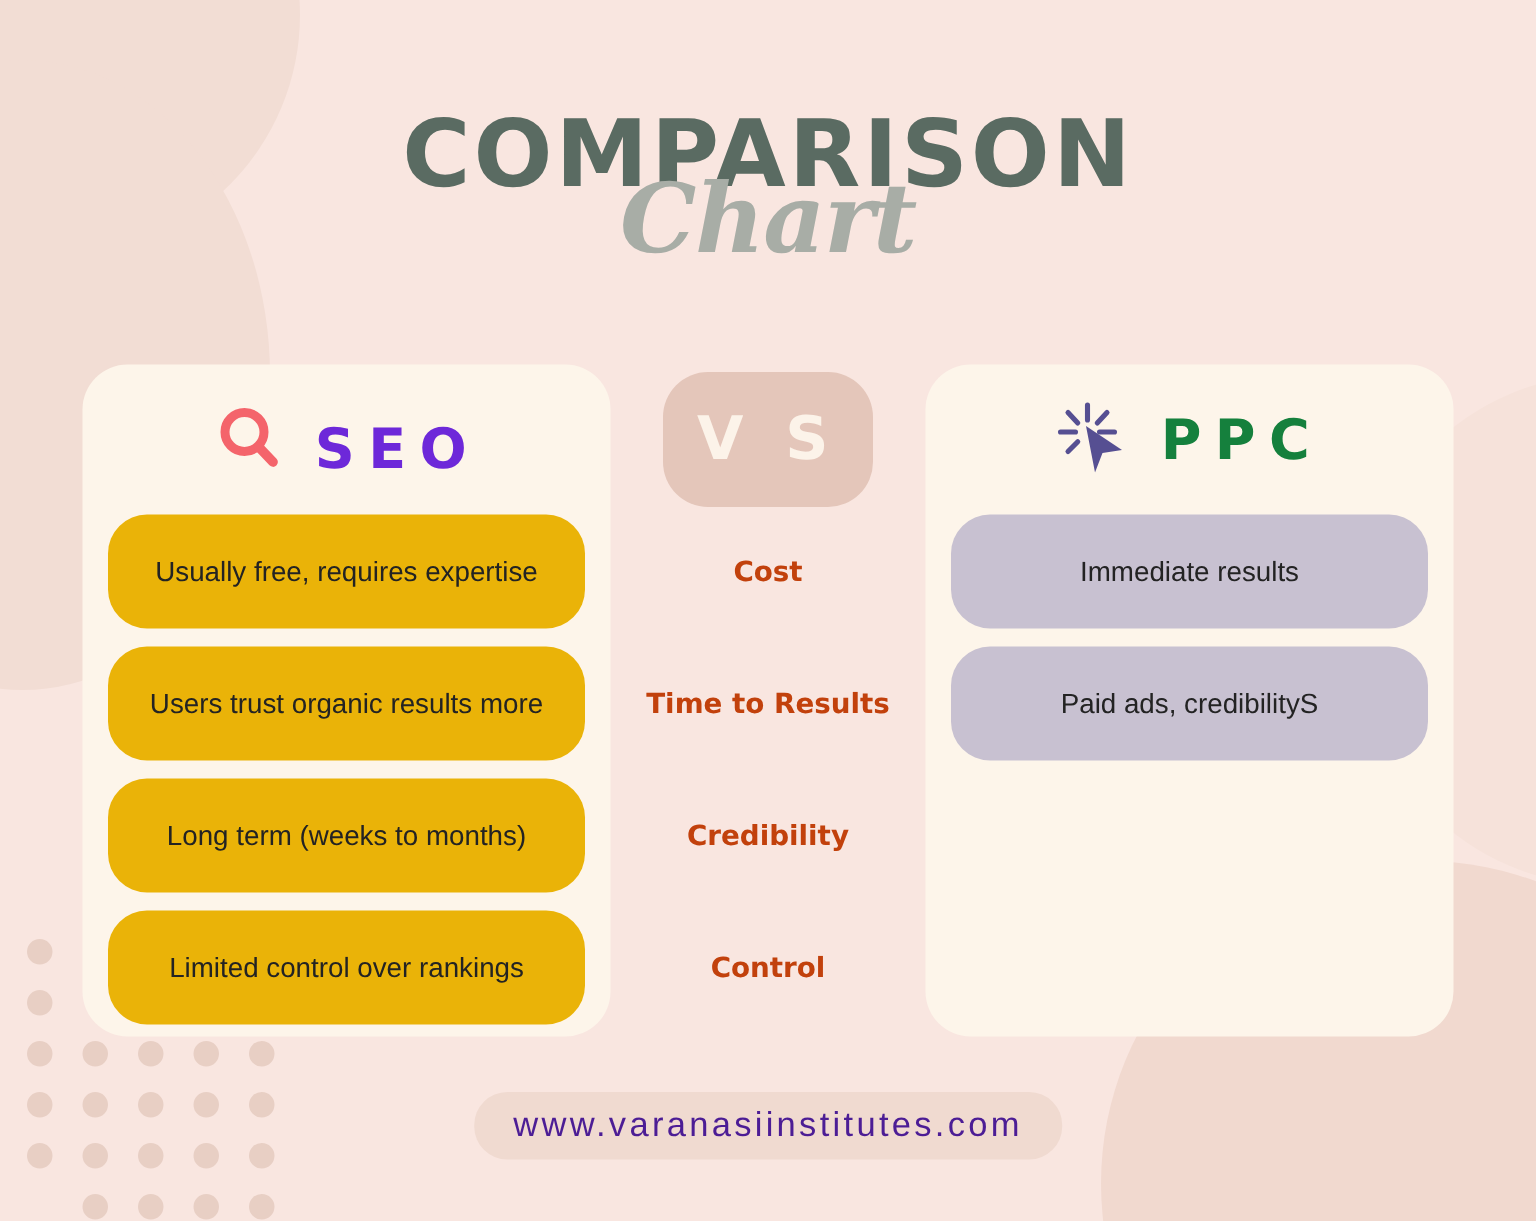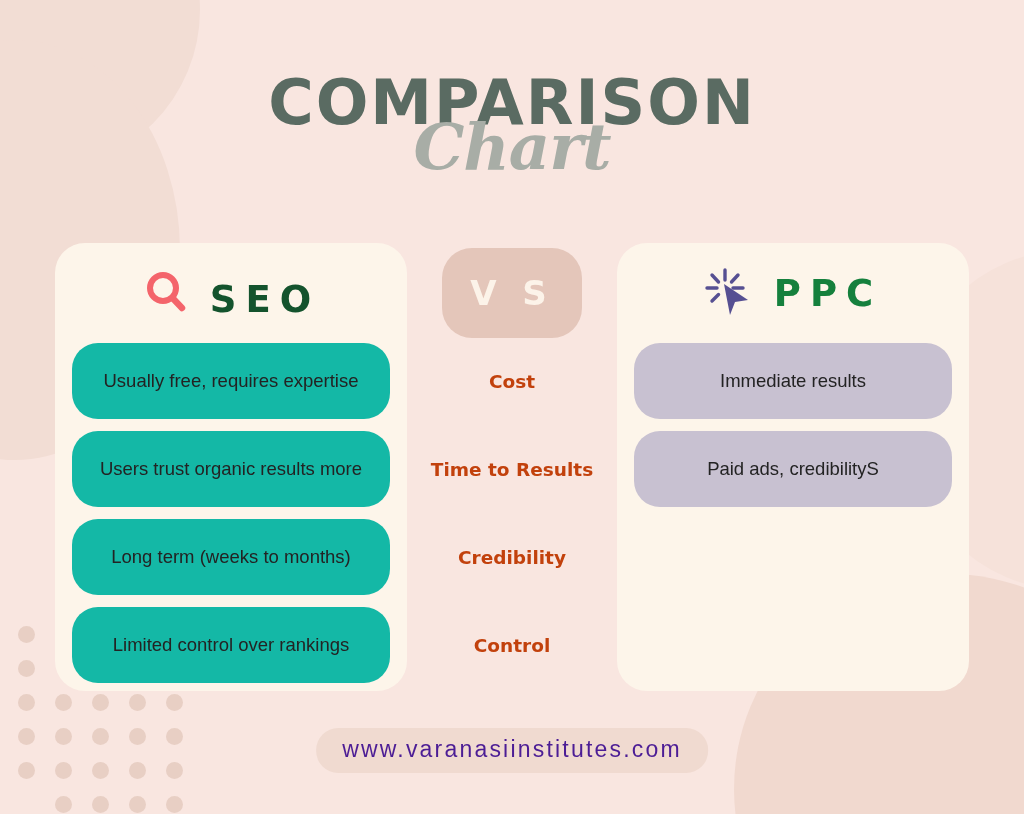--- a/index.html
+++ b/index.html
@@ -105,21 +105,21 @@
     align-items: center;
     justify-content: center;
     gap: 18px;
   }
   .card-head-label {
     font-family: "DejaVu Sans", sans-serif;
     font-size: 37px;
     font-weight: bold;
     letter-spacing: 9px;
   }
-  .label-seo { color: #14532d; margin-top: 12px; }
+  .label-seo { color: #6d28d9; margin-top: 12px; }
   .label-ppc { color: #15803d; }
 
   .rows {
     padding: 0 17px;
     display: flex;
     flex-direction: column;
     gap: 12px;
   }
   .pill {
     height: 76px;
@@ -127,21 +127,21 @@
     display: flex;
     align-items: center;
     justify-content: center;
     text-align: center;
     padding: 0 16px;
     box-sizing: border-box;
     font-size: 18.5px;
     color: #232323;
     line-height: 1.3;
   }
-  .pill-seo { background: #14b8a6; }
+  .pill-seo { background: #eab308; }
   .pill-ppc { background: #C8C1D1; }
 
   
   .center-col {
     position: absolute;
     left: 417px;
     top: 0;
     width: 190px;
     height: 448px;
   }
@@ -151,21 +151,21 @@
     top: 5px;
     width: 140px;
     height: 90px;
     border-radius: 30px;
     background: #E4C6BA;
     display: flex;
     align-items: center;
     justify-content: center;
     font-family: "DejaVu Sans", sans-serif;
     font-weight: bold;
-    font-size: 34px;
+    font-size: 40px;
     letter-spacing: 7px;
     color: #FCF3E9;
   }
   .center-rows {
     position: absolute;
     left: 0;
     top: 100px;
     width: 190px;
     display: flex;
     flex-direction: column;

